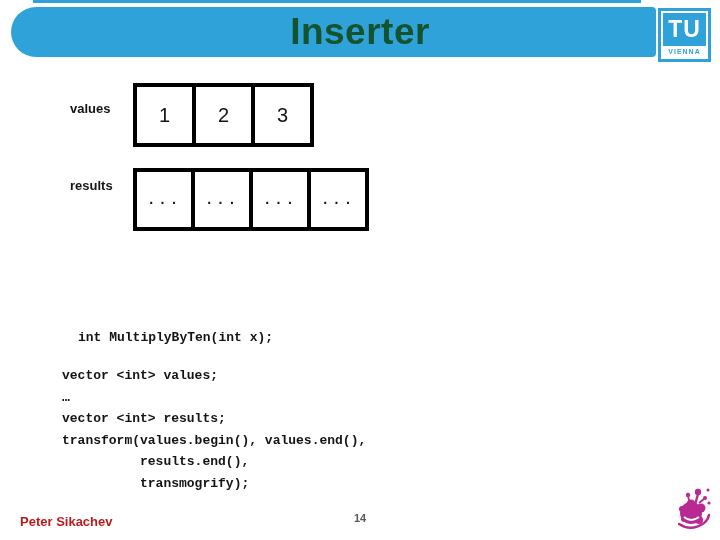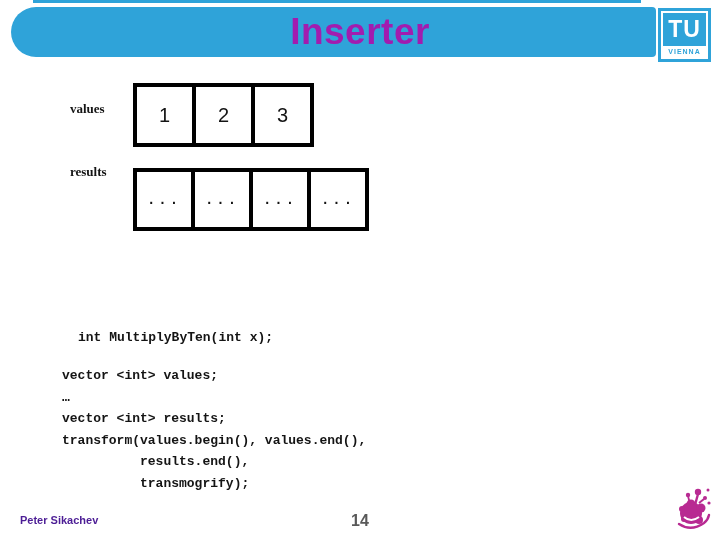--- a/index.html
+++ b/index.html
@@ -16,21 +16,21 @@
     background: #2fa3d9;
   }
   .header-bar {
     position: absolute; left: 11px; top: 7px; width: 645px; height: 50px;
     background: #2fa3d9;
     border-radius: 25px 4px 4px 25px;
   }
   .slide-title {
     position: absolute; left: 0; top: 7px; width: 720px; height: 36px;
     line-height: 50px; text-align: center;
-    font-size: 37px; font-weight: bold; color: #a21caf;
+    font-size: 37px; font-weight: bold; color: #14532d;
     letter-spacing: 0.5px;
   }
   
   .tu-logo {
     position: absolute; left: 658px; top: 8px; width: 53px; height: 54px;
     background: #2fa3d9;
   }
   .tu-frame {
     position: absolute; left: 3px; top: 3px; right: 3px; bottom: 3px;
     border: 2px solid #ffffff;
@@ -44,25 +44,25 @@
   }
   .tu-band {
     height: 11px; background: #ffffff; color: #2fa3d9;
     font-size: 7px; font-weight: bold; text-align: center;
     line-height: 11px; letter-spacing: 1px;
     font-family: "Liberation Sans", sans-serif;
   }
   
   .row-label {
     position: absolute; left: 70px;
-    font-family: Liberation Serif, serif;
+    font-family: Liberation Sans, sans-serif;
     font-weight: bold; font-size: 13px; color: #141414;
   }
   #values-label  { top: 101px; }
-  #results-label { top: 164px; }
+  #results-label { top: 178px; }
   .cellrow { position: absolute; left: 133px; display: flex; }
   #values-cells  { top: 83px; }
   #results-cells { top: 168px; }
   .cell {
     border: 4px solid #000000; background: #ffffff;
     display: flex; align-items: center; justify-content: center;
   }
   .cell + .cell { margin-left: -4px; }
   .values-cell  { width: 55px; height: 56px; }
   .results-cell { width: 54px; height: 55px; }
@@ -84,26 +84,26 @@
   }
   .code-block {
     position: absolute; left: 62px; top: 365px;
     font-family: "Liberation Mono", monospace;
     font-weight: bold; font-size: 13px; line-height: 21.5px; color: #141414;
     white-space: pre; margin: 0;
   }
   
   .footer-author {
     position: absolute; left: 20px; top: 514px;
-    font-size: 11px; font-weight: bold; color: #4c1d95;
+    font-size: 13px; font-weight: bold; color: #b91c1c;
   }
   .page-number {
     position: absolute; left: 340px; top: 512px; width: 40px;
     text-align: center;
-    font-size: 16px; font-weight: bold; color: #595959;
+    font-size: 11px; font-weight: bold; color: #595959;
   }
   .mascot {
     position: absolute; left: 675px; top: 485px; width: 38px; height: 50px;
   }
 </style>
 </head>
 <body>
 
 <div class="top-line"></div>
 <div class="header-bar"></div>

